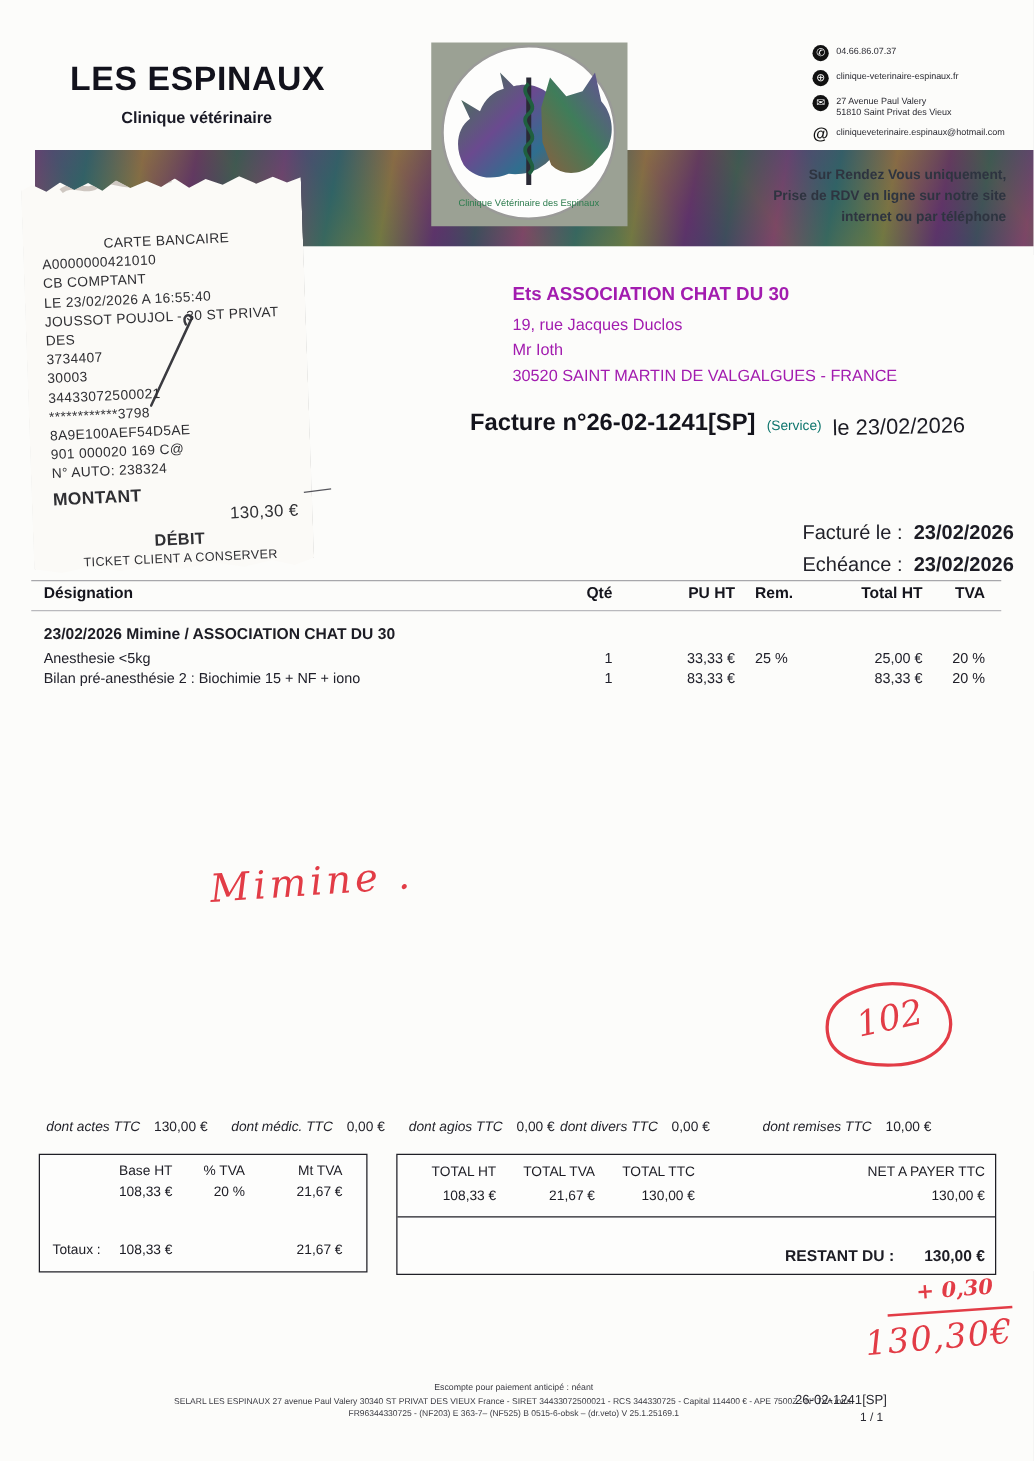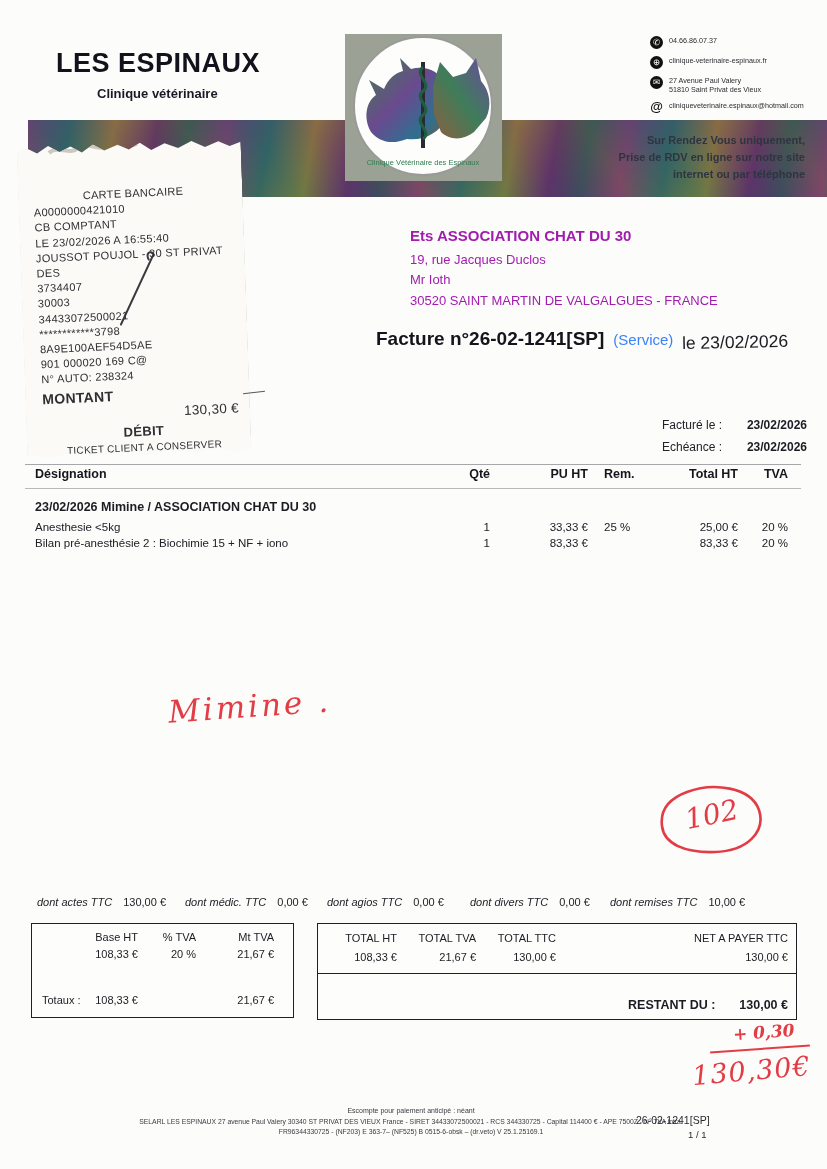--- a/index.html
+++ b/index.html
@@ -42,25 +42,25 @@
   .r-keep{text-align:center;font-size:10px;margin-top:1px;}
   .receipt svg.pen{position:absolute;left:0;top:0;}
 
   
   .customer{left:410px;top:224px;font-size:13px;line-height:1.55;color:#a21caf;}
   .customer .company{font-size:15px;font-weight:bold;margin-bottom:3px;}
 
   
   .inv-title{left:376px;top:328px;display:flex;align-items:baseline;gap:9px;}
   .inv-num{font-size:19px;font-weight:bold;color:#14141c;}
-  .inv-service{font-size:15px;color:#3b82f6;}
+  .inv-service{font-size:11px;color:#0f766e;}
   .inv-date{font-size:17.5px;color:#1c1c24;position:relative;top:3px;transform:rotate(-1.2deg);}
 
   
-  .meta{right:20px;top:418px;font-size:12px;}
+  .meta{right:20px;top:418px;font-size:16px;}
   .meta-row{display:flex;justify-content:flex-end;gap:9px;margin-bottom:8px;}
   .meta-row .lab{color:#22222a;}
   .meta-row .val{font-weight:bold;width:76px;text-align:right;}
 
   .rule{height:0;border-top:1px solid #a7a7ab;}
   .rule1{left:25px;top:464px;width:776px;}
   .rule2{left:25px;top:488px;width:776px;border-top-color:#b9b9bd;}
 
   
   .t-head{top:467px;font-weight:bold;font-size:12.5px;color:#15151d;}
@@ -275,21 +275,21 @@
   <div class="dont">
     <span class="pair abs" style="left:37px;top:896px;">
       <span class="lab">dont actes TTC</span><span class="val">130,00 €</span>
     </span>
     <span class="pair abs" style="left:185px;top:896px;">
       <span class="lab">dont médic. TTC</span><span class="val">0,00 €</span>
     </span>
     <span class="pair abs" style="left:327px;top:896px;text-align:right;">
       <span class="lab">dont agios TTC</span><span class="val">0,00 €</span>
     </span>
-    <span class="pair abs" style="left:470px;top:896px;">
+    <span class="pair abs" style="left:448px;top:896px;">
       <span class="lab">dont divers TTC</span><span class="val">0,00 €</span>
     </span>
     <span class="pair abs" style="left:610px;top:896px;">
       <span class="lab">dont remises TTC</span><span class="val">10,00 €</span>
     </span>
   </div>
 
   <div class="abs box vat-box">
     <span class="b-cell vb-c1 vb-h">Base HT</span>
     <span class="b-cell vb-c2 vb-h">% TVA</span>

